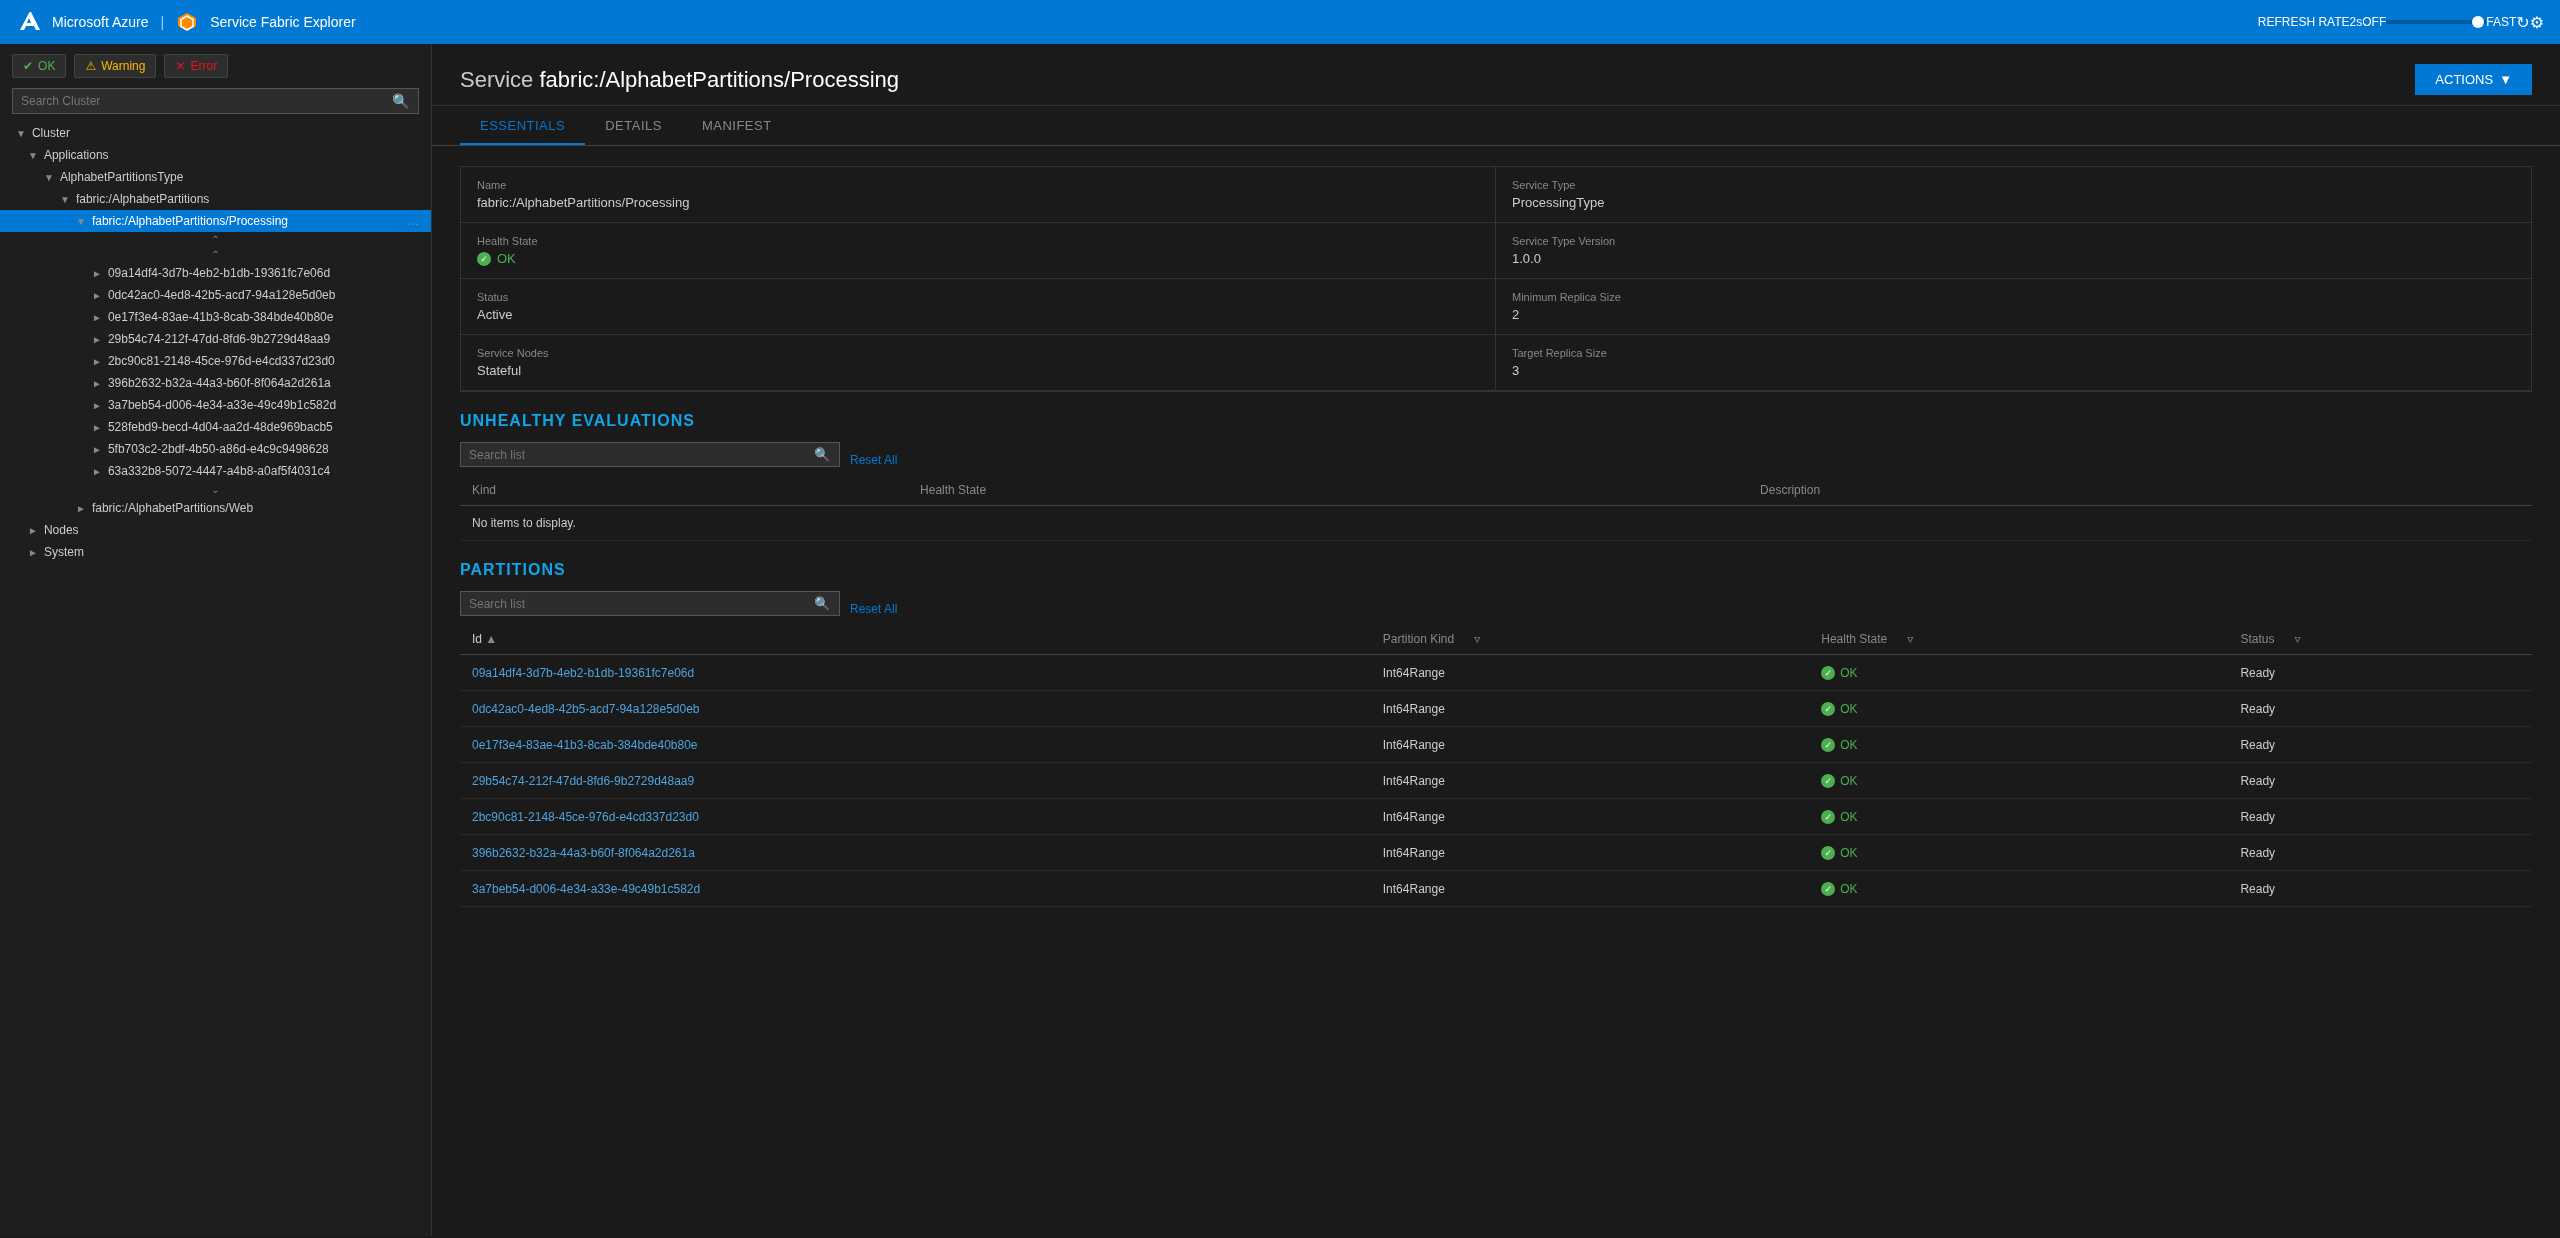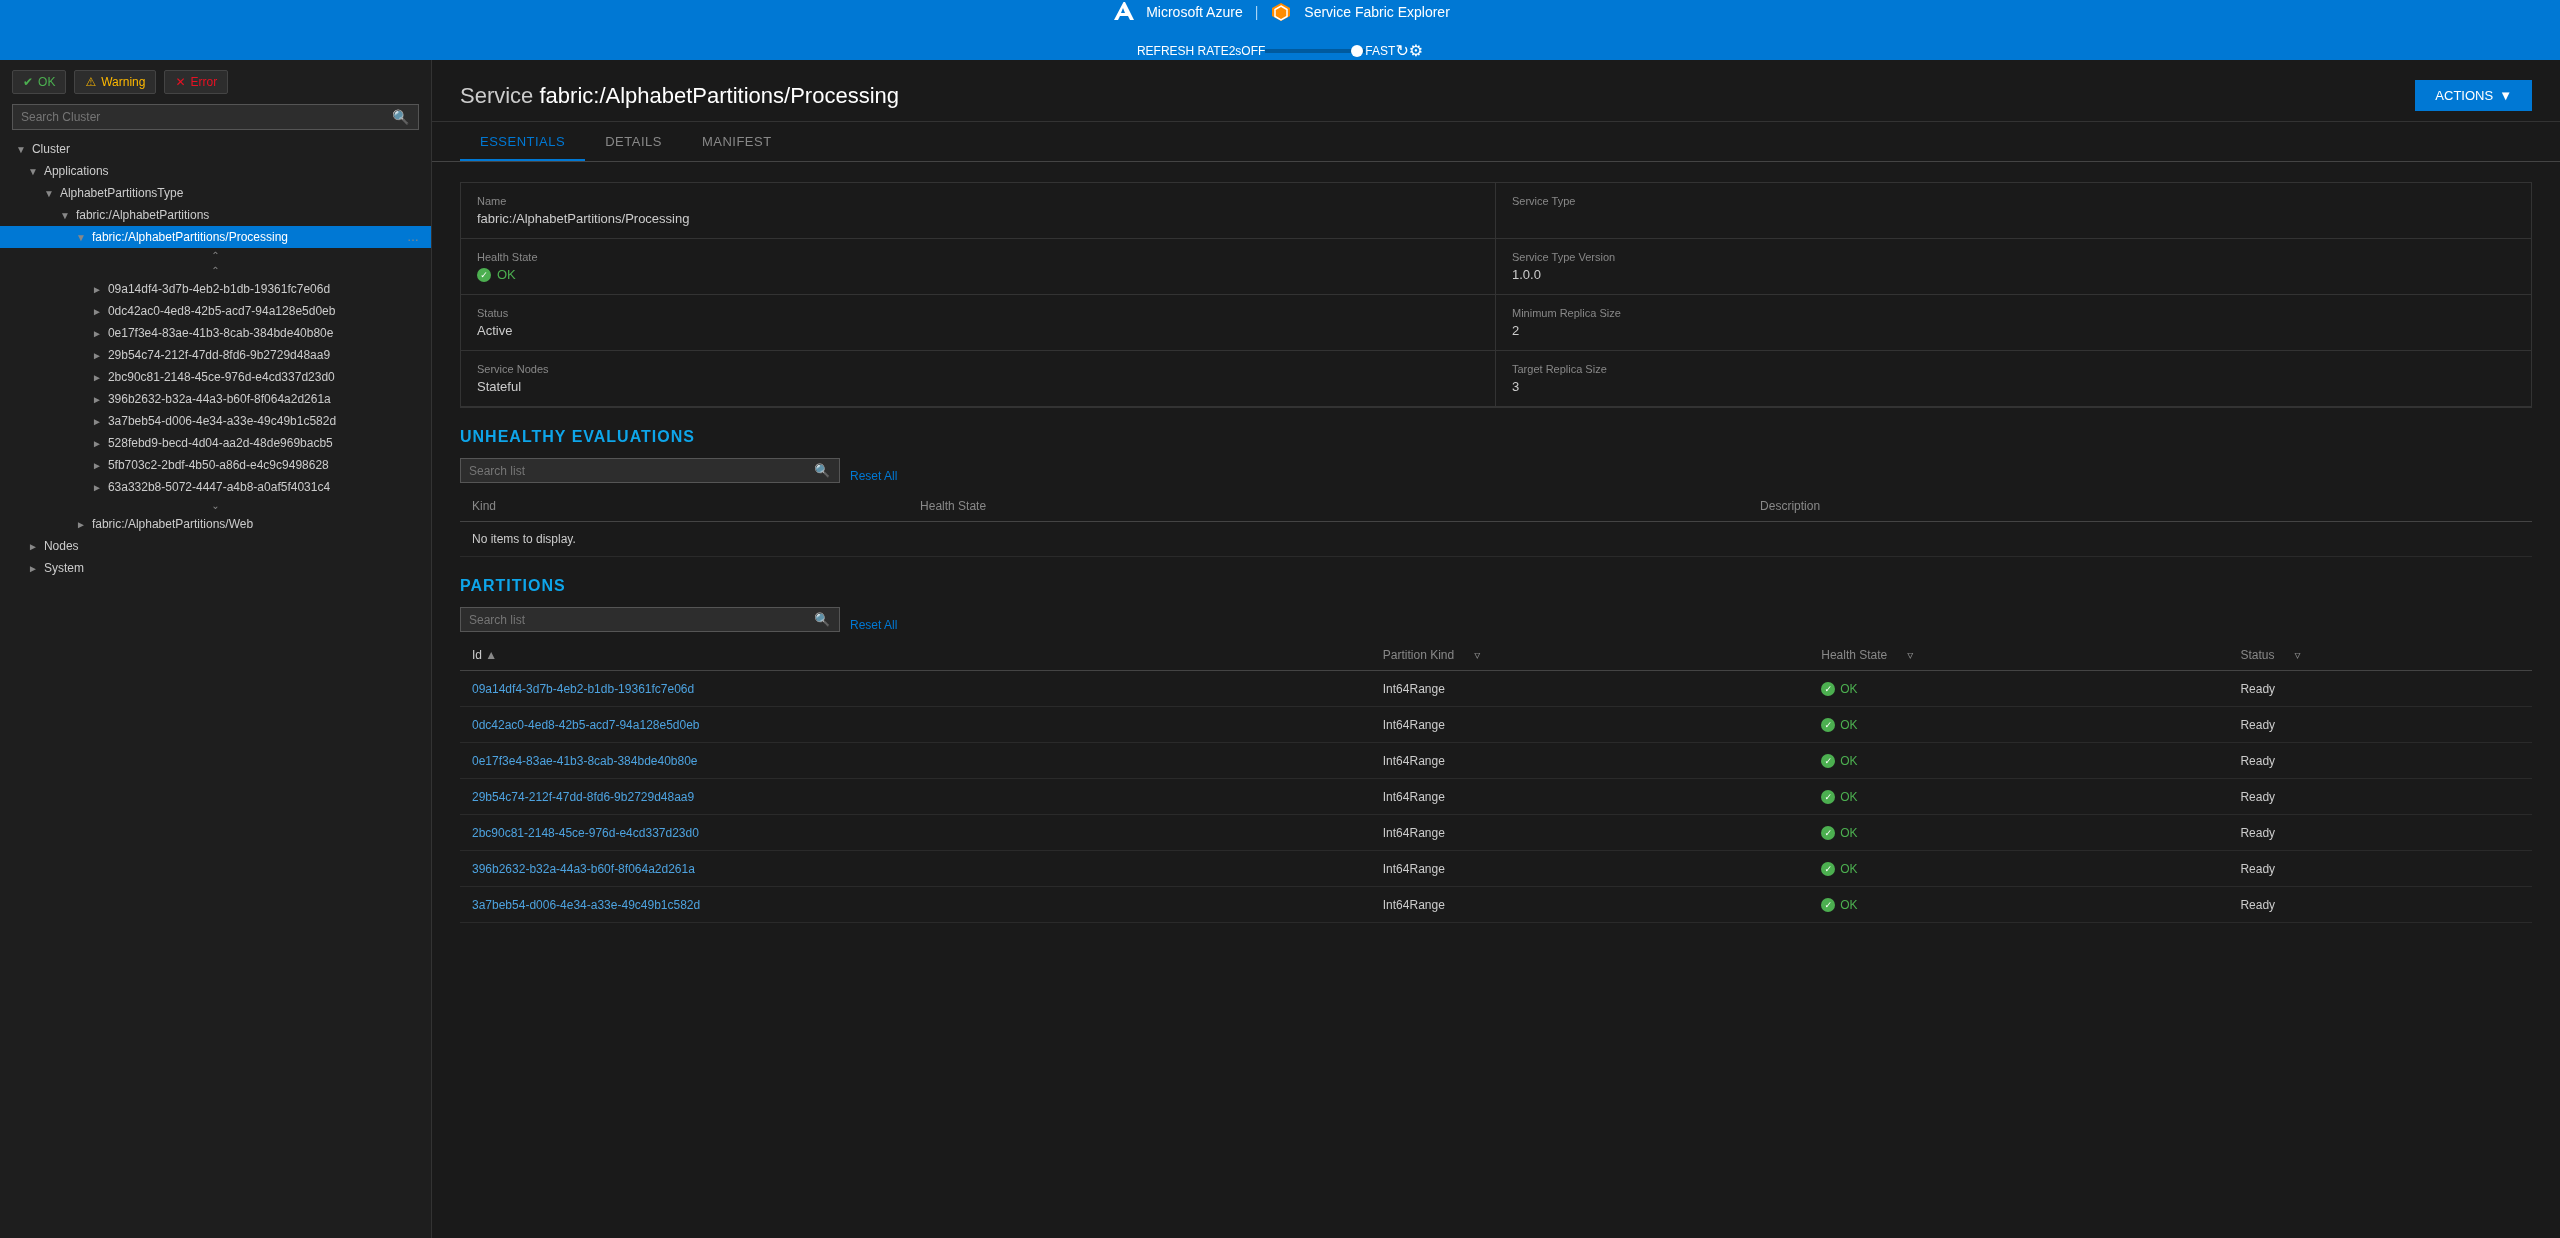--- a/index.html
+++ b/index.html
@@ -3,24 +3,23 @@
   <meta charset="utf-8">
   <style>
     * { box-sizing: border-box; margin: 0; padding: 0; }
     body { background: #1a1a1a; color: #ccc; font-family: 'Segoe UI', Arial, sans-serif; font-size: 13px; height: 100vh; overflow: hidden; }
 
     
     .top-nav {
       background: #0078d4;
       display: flex;
       align-items: center;
-      height: 60px;
+      height: 44px;
       padding: 0 16px;
       justify-content: space-between;
-      flex-direction: column;
     }
     .top-nav-left { display: flex; align-items: center; gap: 12px; }
     .top-nav-brand { color: #fff; font-size: 14px; font-weight: 400; }
     .top-nav-logo { width: 24px; height: 24px; }
     .top-nav-right { display: flex; align-items: center; gap: 0; color: #fff; font-size: 12px; }
     .refresh-slider { width: 100px; height: 4px; background: #005a9e; position: relative; }
     .refresh-slider-thumb { position: absolute; right: 2px; top: -4px; width: 12px; height: 12px; background: #fff; border-radius: 50%; }
     .nav-icon-btn { background: none; border: none; color: #fff; cursor: pointer; font-size: 16px; }
 
     
@@ -266,20 +265,21 @@
 
     <div class="essentials-grid">
 
       <div class="essentials-cell">
         <div class="field-label">Name</div>
         <div class="field-value">fabric:/AlphabetPartitions/Processing</div>
       </div>
 
       <div class="essentials-cell">
         <div class="field-label">Service Type</div>
+        <div class="field-value">ProcessingType</div>
       </div>
 
       <div class="essentials-cell">
         <div class="field-label">Health State</div>
         <div class="field-value ok">
           <span class="ok-circle">✓</span>
           <span>OK</span>
         </div>
       </div>
 

